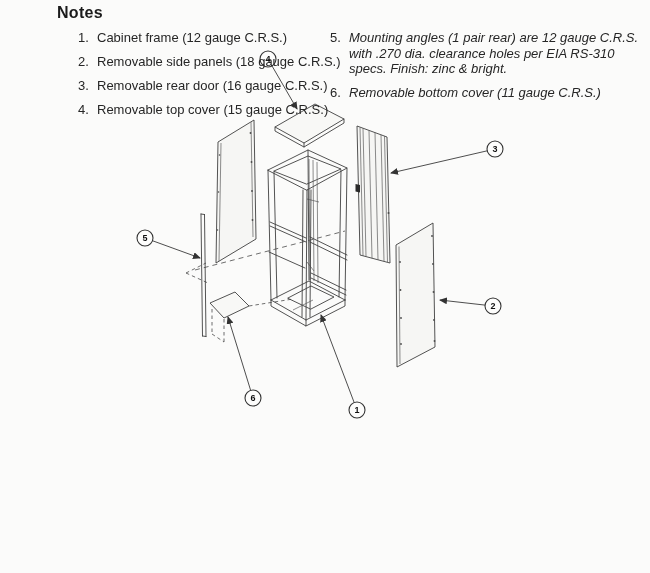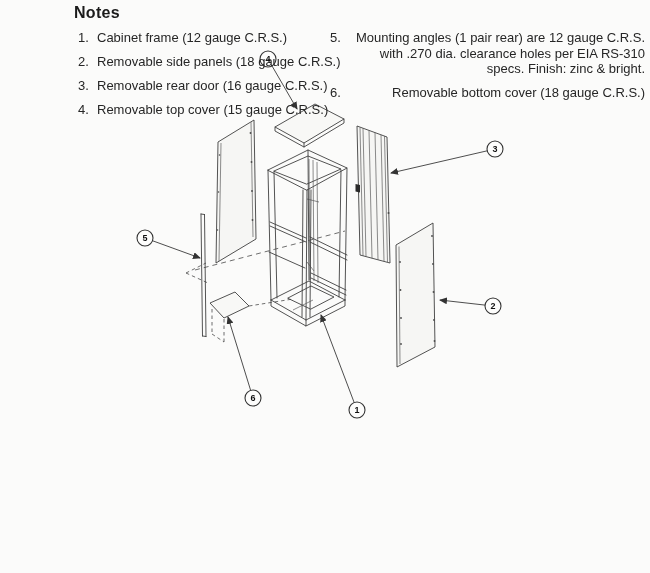--- a/index.html
+++ b/index.html
@@ -30,37 +30,37 @@
   .balloon{fill:#fdfdfc;stroke:#333;stroke-width:1.1;}
   .balloon-num{
     font-family:"Liberation Sans", sans-serif;
     font-size:9px;font-weight:bold;fill:#111;
     text-anchor:middle;
   }
 
   
   .notes{position:absolute;left:0;top:408;width:650px;color:var(--ink);}
   .notes-heading{
-    position:absolute;left:74px;top:4px;
+    position:absolute;left:57px;top:4px;
     font-size:16px;font-weight:bold;color:#1b1b1b;
     letter-spacing:0.3px;
   }
   .notes-col{position:absolute;top:30px;}
   .notes-col.left{left:78px;width:250px;}
   .notes-col.right{left:330px;width:316px;}
   .note-item{
     display:flex;
     font-size:13px;line-height:1.2;
     margin-bottom:8.5px;
     white-space:nowrap;
   }
   .notes-col.right .note-item{white-space:normal;}
   .note-num{width:19px;flex:0 0 19px;}
-  .note-text{display:block;text-align:right;}
-  .notes-col.right .note-text{width:296px;}
+  .note-text{display:block;}
+  .notes-col.right .note-text{width:296px;font-style:italic;}
   .notes-col.right .note-item + .note-item{margin-top:7px;}
 </style>
 </head>
 <body>
 
 <div class="page">
 
   <svg width="650" height="573" viewBox="0 0 650 573">
     <defs>
       <marker id="arrow" markerWidth="8" markerHeight="7" refX="7" refY="3.5" orient="auto" markerUnits="userSpaceOnUse">
@@ -229,18 +229,18 @@
       </div>
     </div>
 
     <div class="notes-col right">
       <div class="note-item">
         <span class="note-num">5.</span>
         <span class="note-text">Mounting angles (1 pair rear) are 12 gauge C.R.S. with .270 dia. clearance holes per EIA RS-310 specs. Finish: zinc &amp; bright.</span>
       </div>
       <div class="note-item">
         <span class="note-num">6.</span>
-        <span class="note-text">Removable bottom cover (18 gauge C.R.S.)</span>
+        <span class="note-text">Removable bottom cover (11 gauge C.R.S.)</span>
       </div>
     </div>
   </div>
 
 </div>
 
 </body></html>

